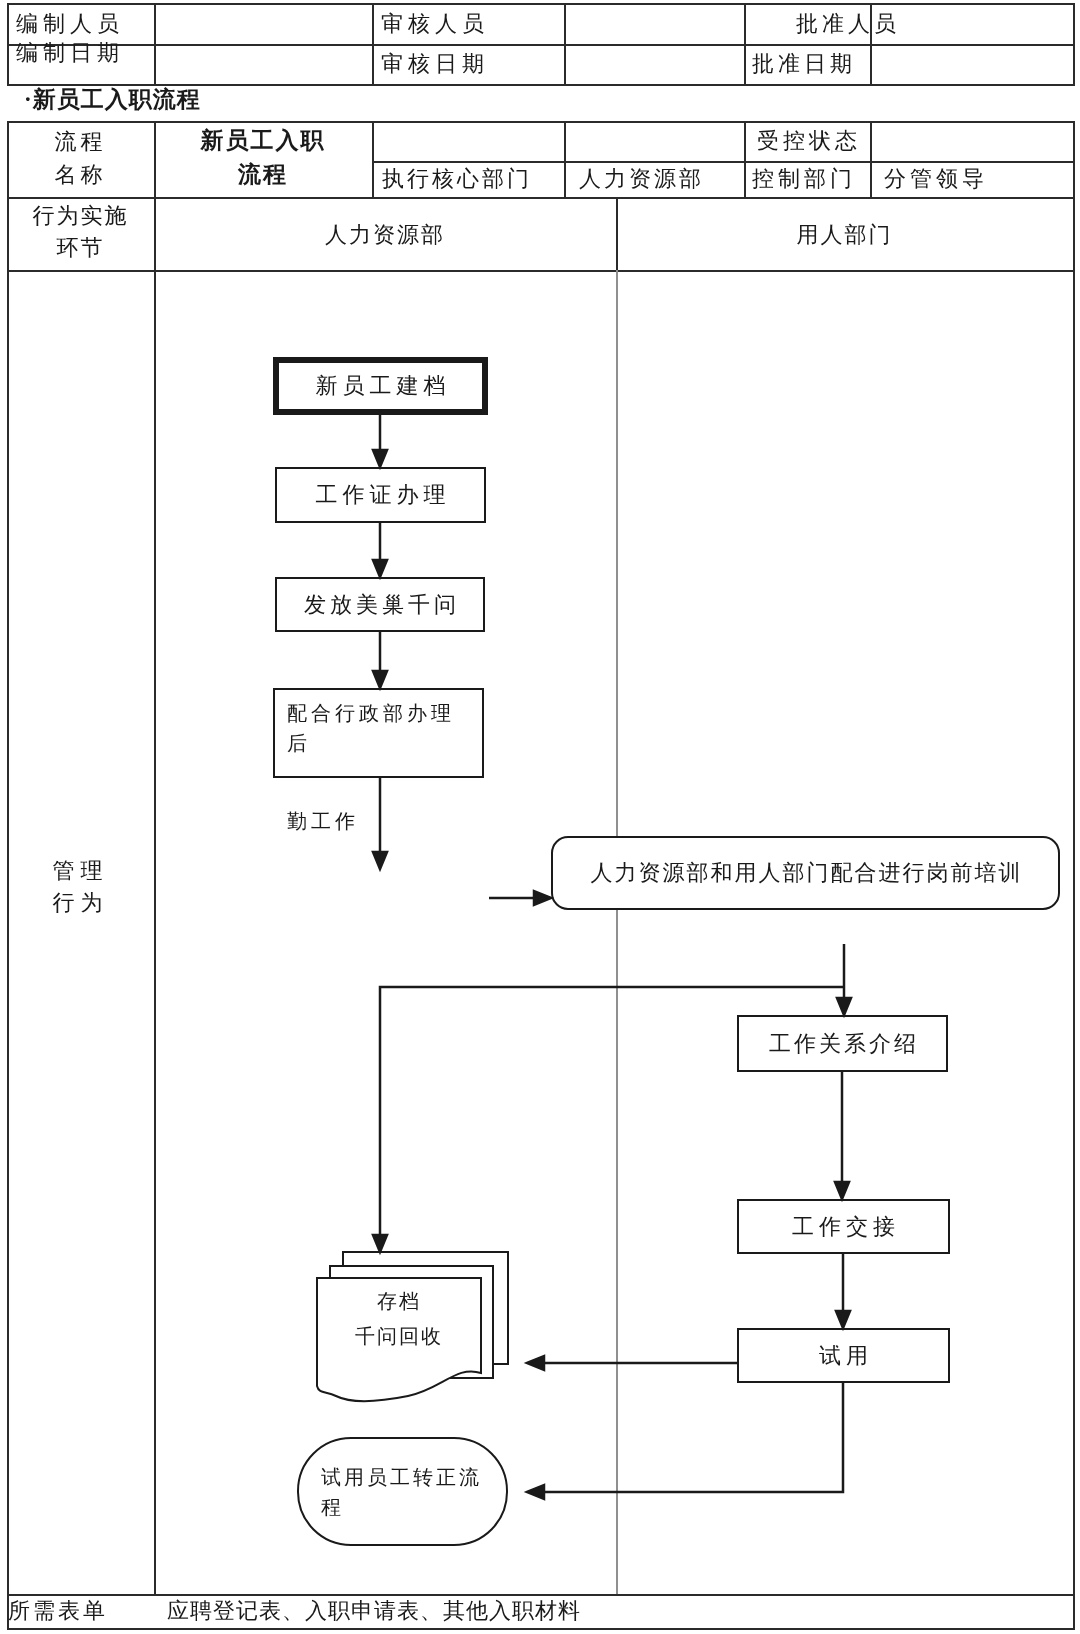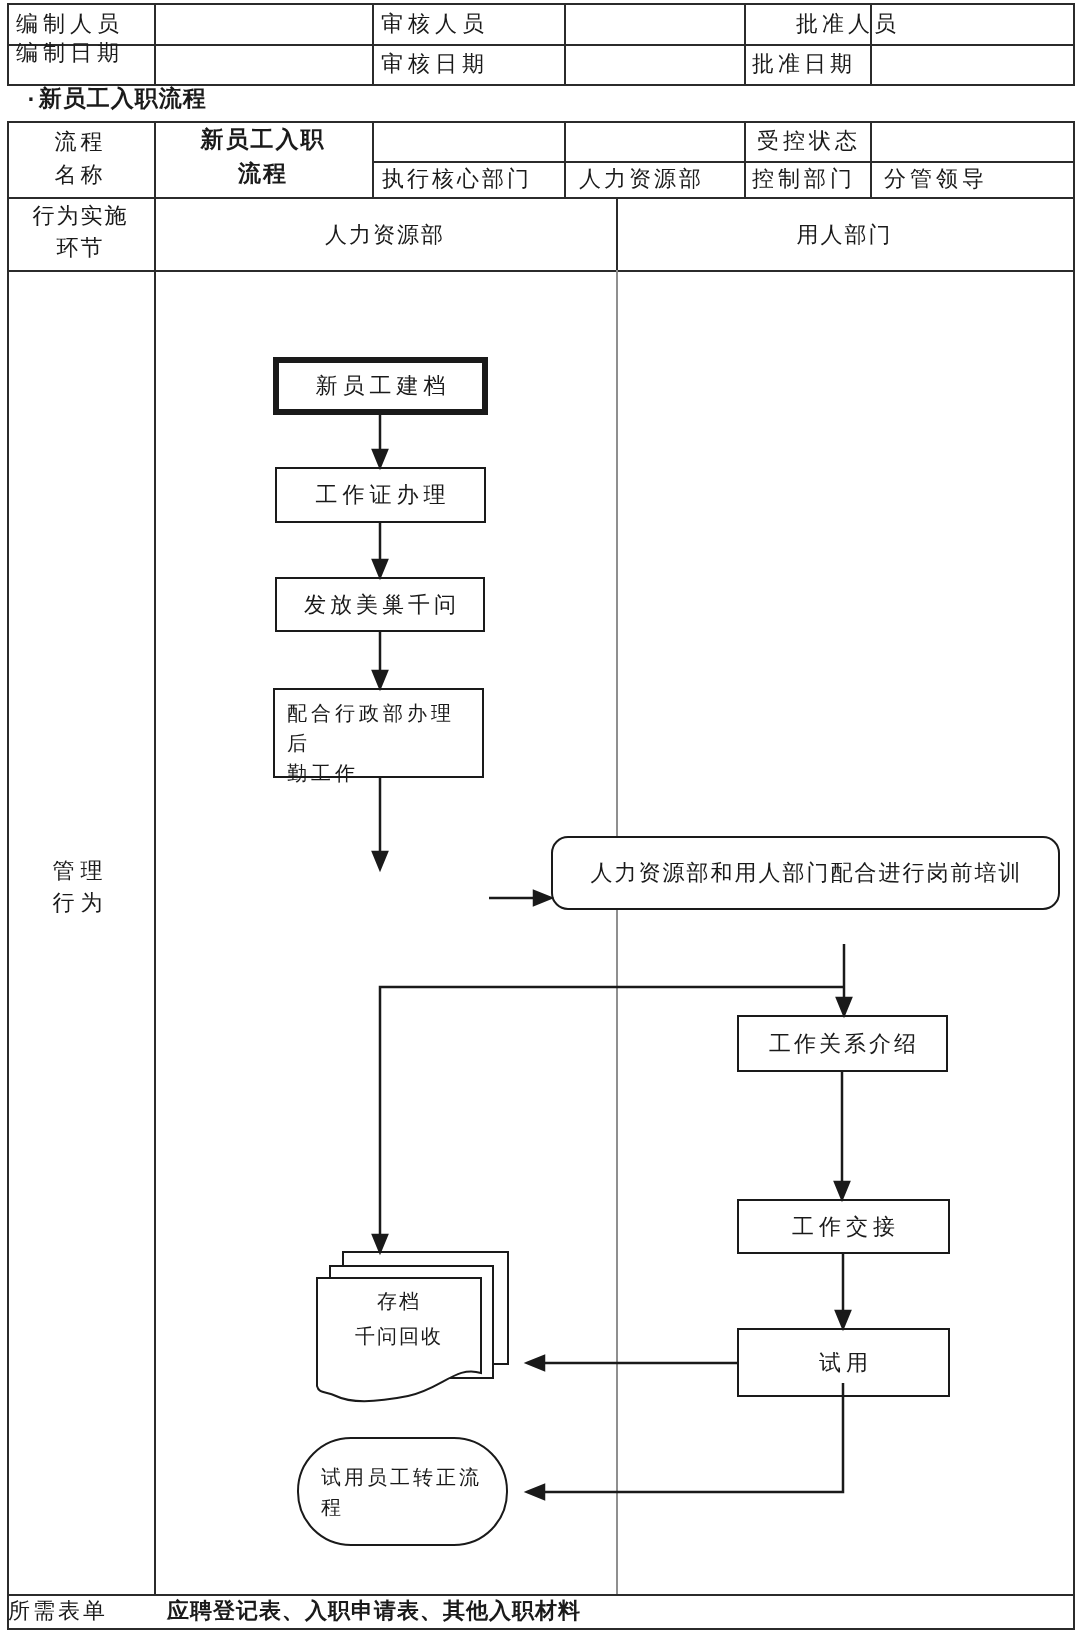--- a/index.html
+++ b/index.html
@@ -7,31 +7,32 @@
   .page {
     position:relative; width:1080px; height:1634px; background:#ffffff;
     font-family:"Liberation Serif","DejaVu Serif",serif; color:#1a1a1a;
     overflow:hidden; margin:0 auto;
   }
   .hline { position:absolute; height:2px; background:#2b2b2b; }
   .vline { position:absolute; width:2px; background:#2b2b2b; }
   .vline.gray { width:2px; background:#8f8f8f; }
   .txt { position:absolute; font-size:22px; white-space:nowrap; }
   .center { text-align:center; }
-  .bold-sans { font-family:Liberation Mono, monospace; font-weight:bold; }
+  .bold-sans { font-family:Liberation Serif, serif; font-weight:bold; }
   .fbox {
     position:absolute; background:#ffffff; border:2px solid #1a1a1a;
     display:flex; align-items:center; justify-content:center;
     font-size:22px; letter-spacing:5px; text-indent:5px;
   }
   .fbox.thick { border-width:6px; }
   .fbox.multiline {
     flex-direction:column; align-items:flex-start; justify-content:flex-start;
     padding:8px 12px; font-size:20px; letter-spacing:4px; text-indent:0;
     line-height:30px;
+    gap:48px;
   }
   .stadium {
     position:absolute; background:#ffffff; border:2px solid #1a1a1a;
     border-radius:54px; display:flex; flex-direction:column; justify-content:center;
     align-items:flex-start; padding-left:22px; font-size:20px; letter-spacing:3px;
     line-height:30px;
   }
   .doc-text { position:absolute; font-size:20px; letter-spacing:2px; text-align:center; }
   svg { position:absolute; pointer-events:none; }
 </style>
@@ -107,21 +108,21 @@
   <div class="fbox thick" style="left:273px; top:357px; width:215px; height:58px;">新员工建档</div>
   <div class="fbox" style="left:275px; top:467px; width:211px; height:56px;">工作证办理</div>
   <div class="fbox" style="left:275px; top:577px; width:210px; height:55px; letter-spacing:4px; text-indent:4px;">发放美巢千问</div>
   <div class="fbox multiline" style="left:273px; top:688px; width:211px; height:90px;">
     <div>配合行政部办理后</div>
     <div>勤工作</div>
   </div>
   <div class="fbox" style="left:551px; top:836px; width:509px; height:74px; letter-spacing:2px; text-indent:2px;border-radius:17px;">人力资源部和用人部门配合进行岗前培训</div>
   <div class="fbox" style="left:737px; top:1015px; width:211px; height:57px; letter-spacing:3px; text-indent:3px;">工作关系介绍</div>
   <div class="fbox" style="left:737px; top:1199px; width:213px; height:55px;">工作交接</div>
-  <div class="fbox" style="left:737px; top:1328px; width:213px; height:69px;">试用</div>
+  <div class="fbox" style="left:737px; top:1328px; width:213px; height:55px;">试用</div>
   <div class="stadium" style="left:297px; top:1437px; width:211px; height:109px;">
     <div>试用员工转正流</div>
     <div>程</div>
   </div>
 
   <svg style="left:0; top:0;" width="1080" height="1634" viewBox="0 0 1080 1634">
     <g stroke="#1a1a1a" stroke-width="2.5" fill="#1a1a1a">
       <line x1="380" y1="415" x2="380" y2="452"></line>
       <polygon points="380,467 373,450 387,450"></polygon>
       <line x1="380" y1="523" x2="380" y2="562"></line>
@@ -141,15 +142,15 @@
       <line x1="843" y1="1254" x2="843" y2="1313"></line>
       <polygon points="843,1328 836,1311 850,1311"></polygon>
       <line x1="737" y1="1363" x2="542" y2="1363"></line>
       <polygon points="527,1363 544,1356 544,1370"></polygon>
       <polyline points="843,1383 843,1492 542,1492" fill="none"></polyline>
       <polygon points="527,1492 544,1485 544,1499"></polygon>
     </g>
   </svg>
 
   <div class="txt" style="left:8px; top:1594px; height:22px; line-height:34px; letter-spacing:3px;">所需表单</div>
-  <div class="txt" style="left:167px; top:1594px; height:34px; line-height:34px; letter-spacing:1px;font-weight:bold;">应聘登记表、入职申请表、其他入职材料</div>
+  <div class="txt" style="left:167px; top:1594px; height:34px; line-height:34px; letter-spacing:1px;">应聘登记表、入职申请表、其他入职材料</div>
 
 </div>
 
 </body></html>

